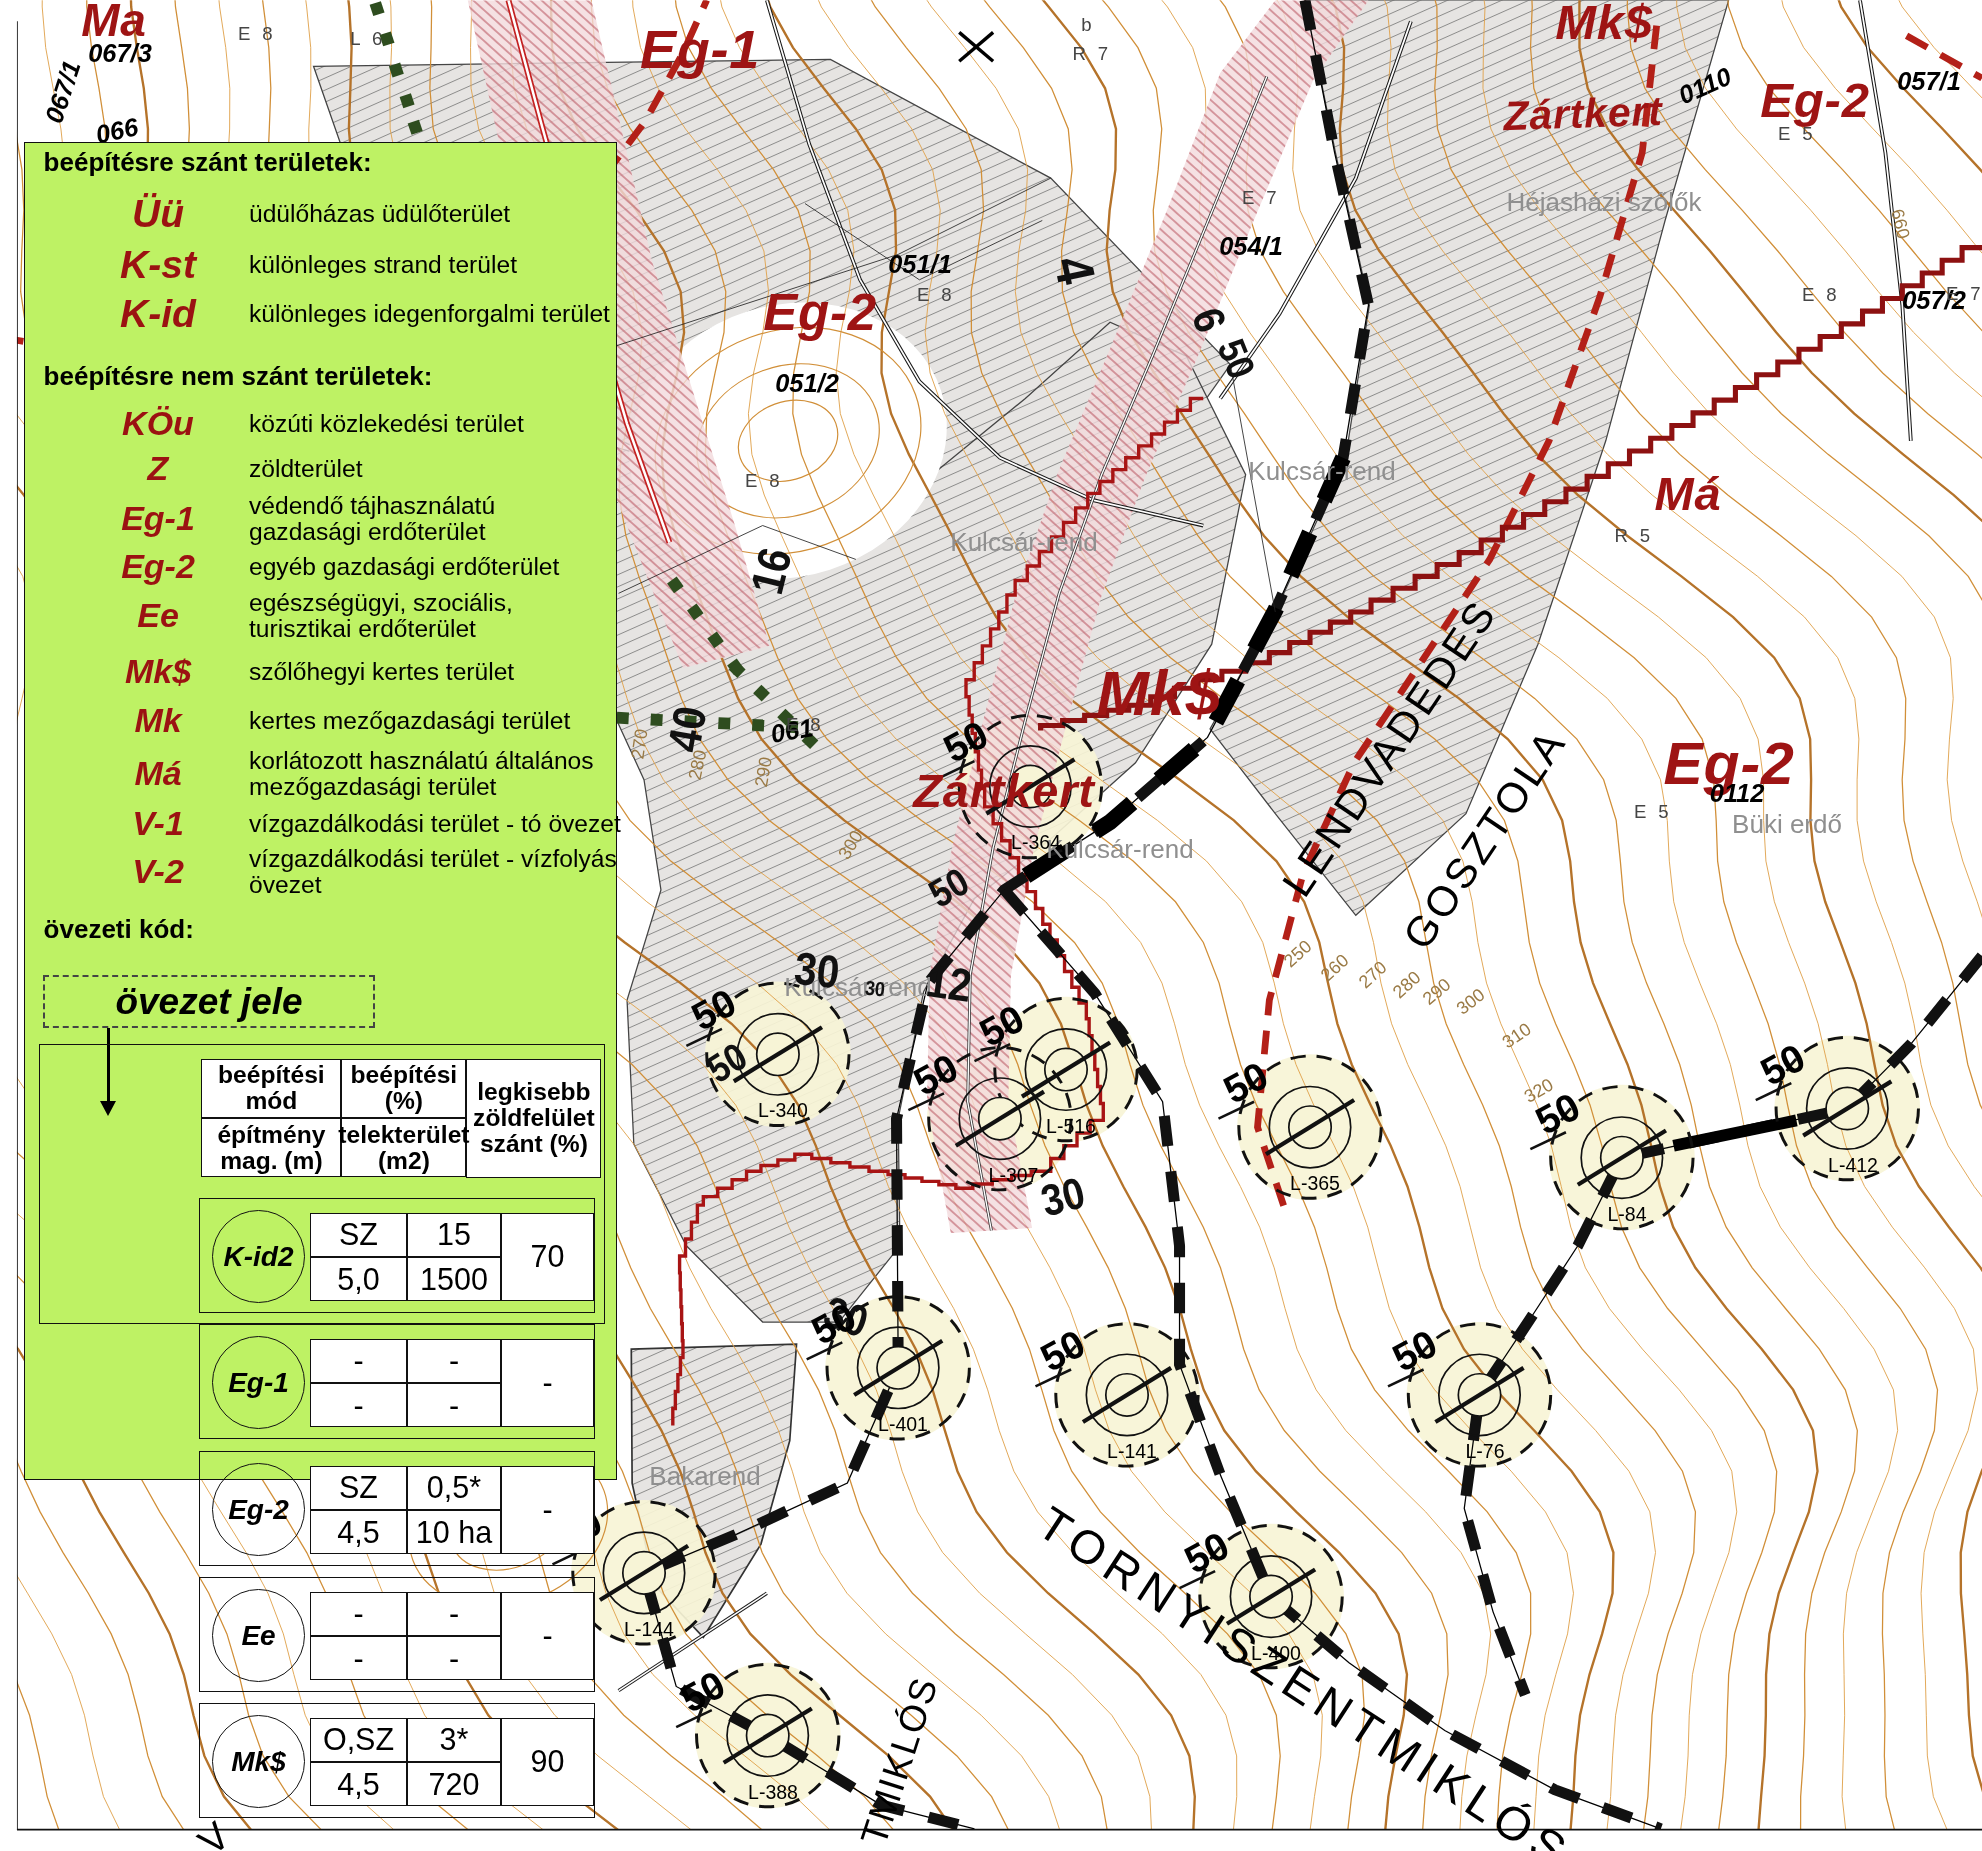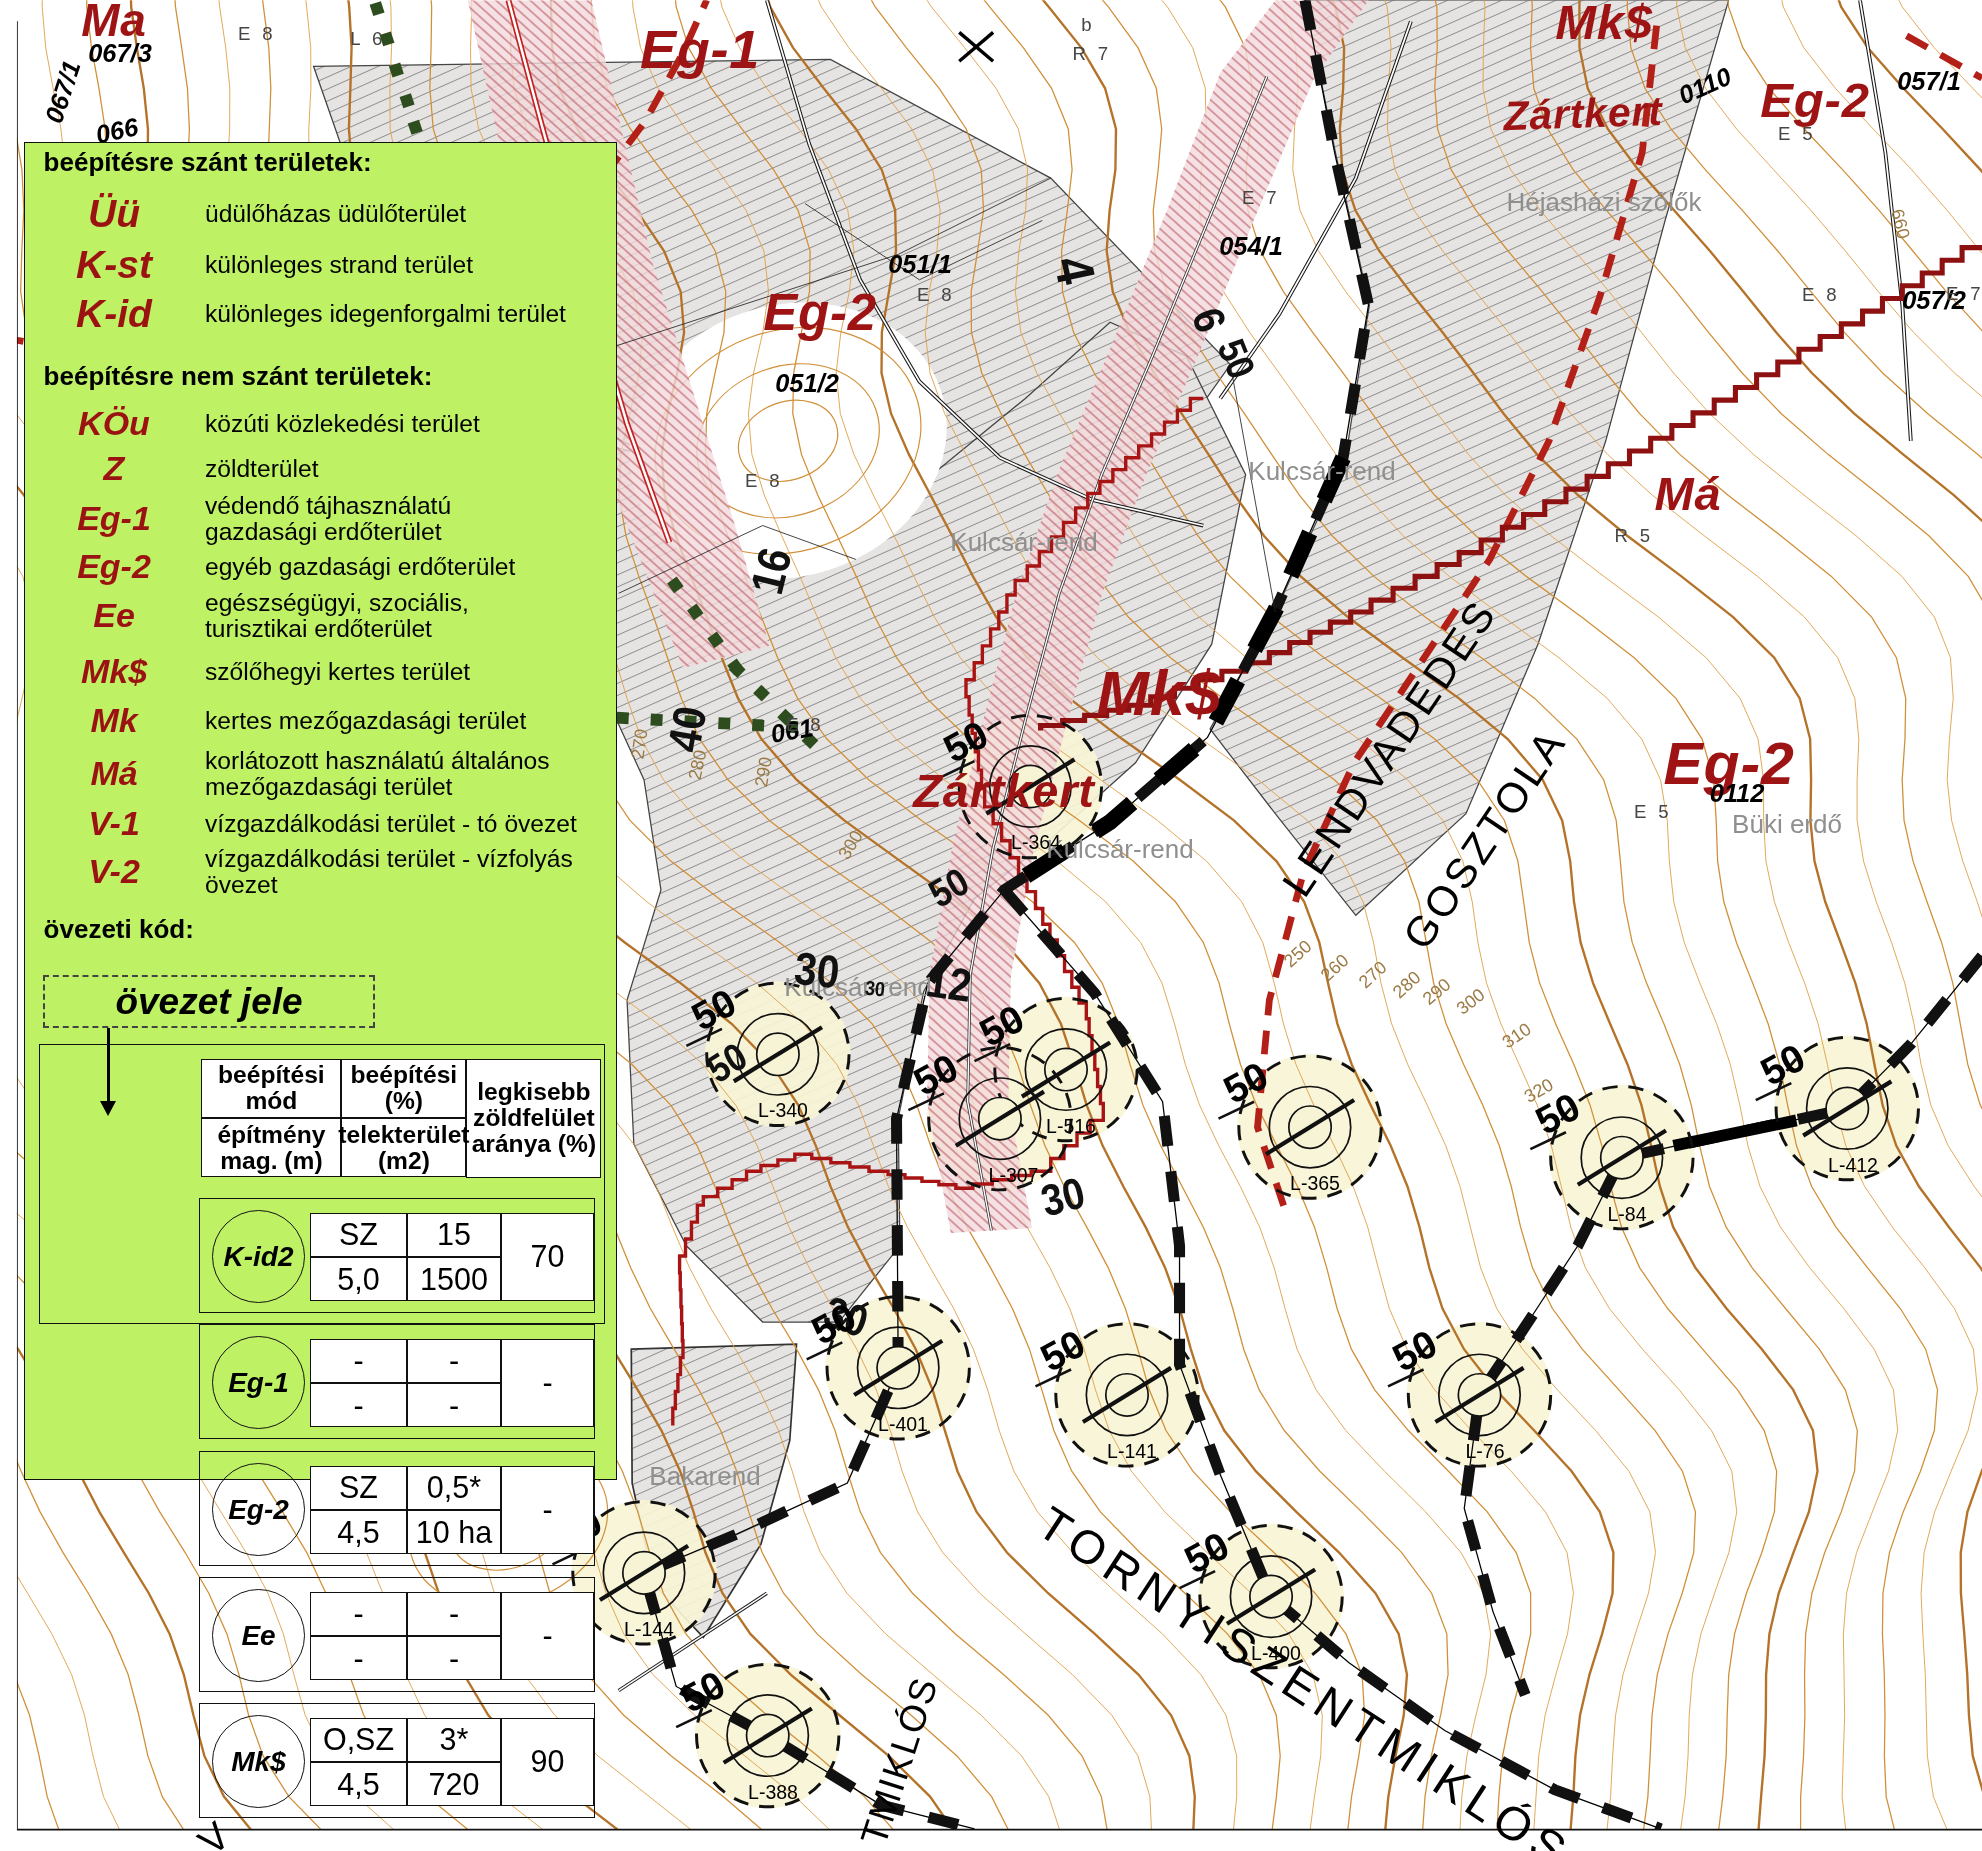--- a/index.html
+++ b/index.html
@@ -17,21 +17,21 @@
   .roadn{color:#111;font-weight:bold;}
   .monid{color:#000;font-size:19.5px;}
   .mon50{color:#000;font-size:39px;font-weight:bold;}
   
   #legend{position:absolute;left:24px;top:142px;width:593px;height:1338px;background:#bef264;
           border:1.7px solid #111;box-sizing:border-box;}
   .ltitle{position:absolute;left:18.6px;font-size:26px;font-weight:bold;color:#000;transform:translateY(-50%);}
   .lrow{position:absolute;left:0;width:100%;transform:translateY(-50%);}
   .lcode{position:absolute;left:8.5px;width:161px;text-align:center;color:#9b1212;
          font-size:34px;font-weight:bold;font-style:italic;transform:translateY(-50%);top:50%;}
-  .lrow{height:8.5px;}
+  .lrow{height:8.5px;margin-left:44px;}
   .ldesc{position:absolute;left:180px;right:6.8px;font-size:24.6px;color:#000;line-height:1.05;
          white-space:pre-line;transform:translateY(-50%);top:50%;}
   .dashbox{position:absolute;border:2.5px dashed #444;box-sizing:border-box;text-align:center;}
   .dashbox span{font-size:37px;font-weight:bold;font-style:italic;}
   .bigbox{position:absolute;border:1.7px solid #111;box-sizing:border-box;}
   .circle{position:absolute;border:0.8px solid #111;border-radius:50%;box-sizing:border-box;
           display:flex;align-items:center;justify-content:center;}
   .circle span{font-size:32px;font-weight:bold;font-style:italic;color:#000;}
   .cell{position:absolute;border:1.7px solid #111;box-sizing:border-box;display:flex;
         align-items:center;justify-content:center;text-align:center;font-size:24.6px;font-weight:bold;
@@ -457,21 +457,21 @@
     <div class="arrowline" style="left:82px;top:885px;height:73px"></div>
     <div class="arrowhead" style="left:75px;top:958px"></div>
 
     <div class="bigbox" style="left:14.4px;top:901px;width:566px;height:280px">
       <div class="cell" style="left:161px;top:13.6px;width:140px;height:59px">beépítési
 mód</div>
       <div class="cell" style="left:301px;top:13.6px;width:125px;height:59px">beépítési
 (%)</div>
       <div class="cell" style="left:426px;top:13.6px;width:135px;height:119px">legkisebb
 zöldfelület
-aránya (%)</div>
+szánt (%)</div>
       <div class="cell" style="left:161px;top:73px;width:140px;height:59px">építmény
 mag. (m)</div>
       <div class="cell" style="left:301px;top:73px;width:125px;height:59px">telekterület
 (m2)</div>
     </div>
 
     <div class="zbox" style="top:1055px">
       <div class="circle" style="left:12px;top:11px;width:93px;height:93px">
           <span>K-id2</span>
         </div>

